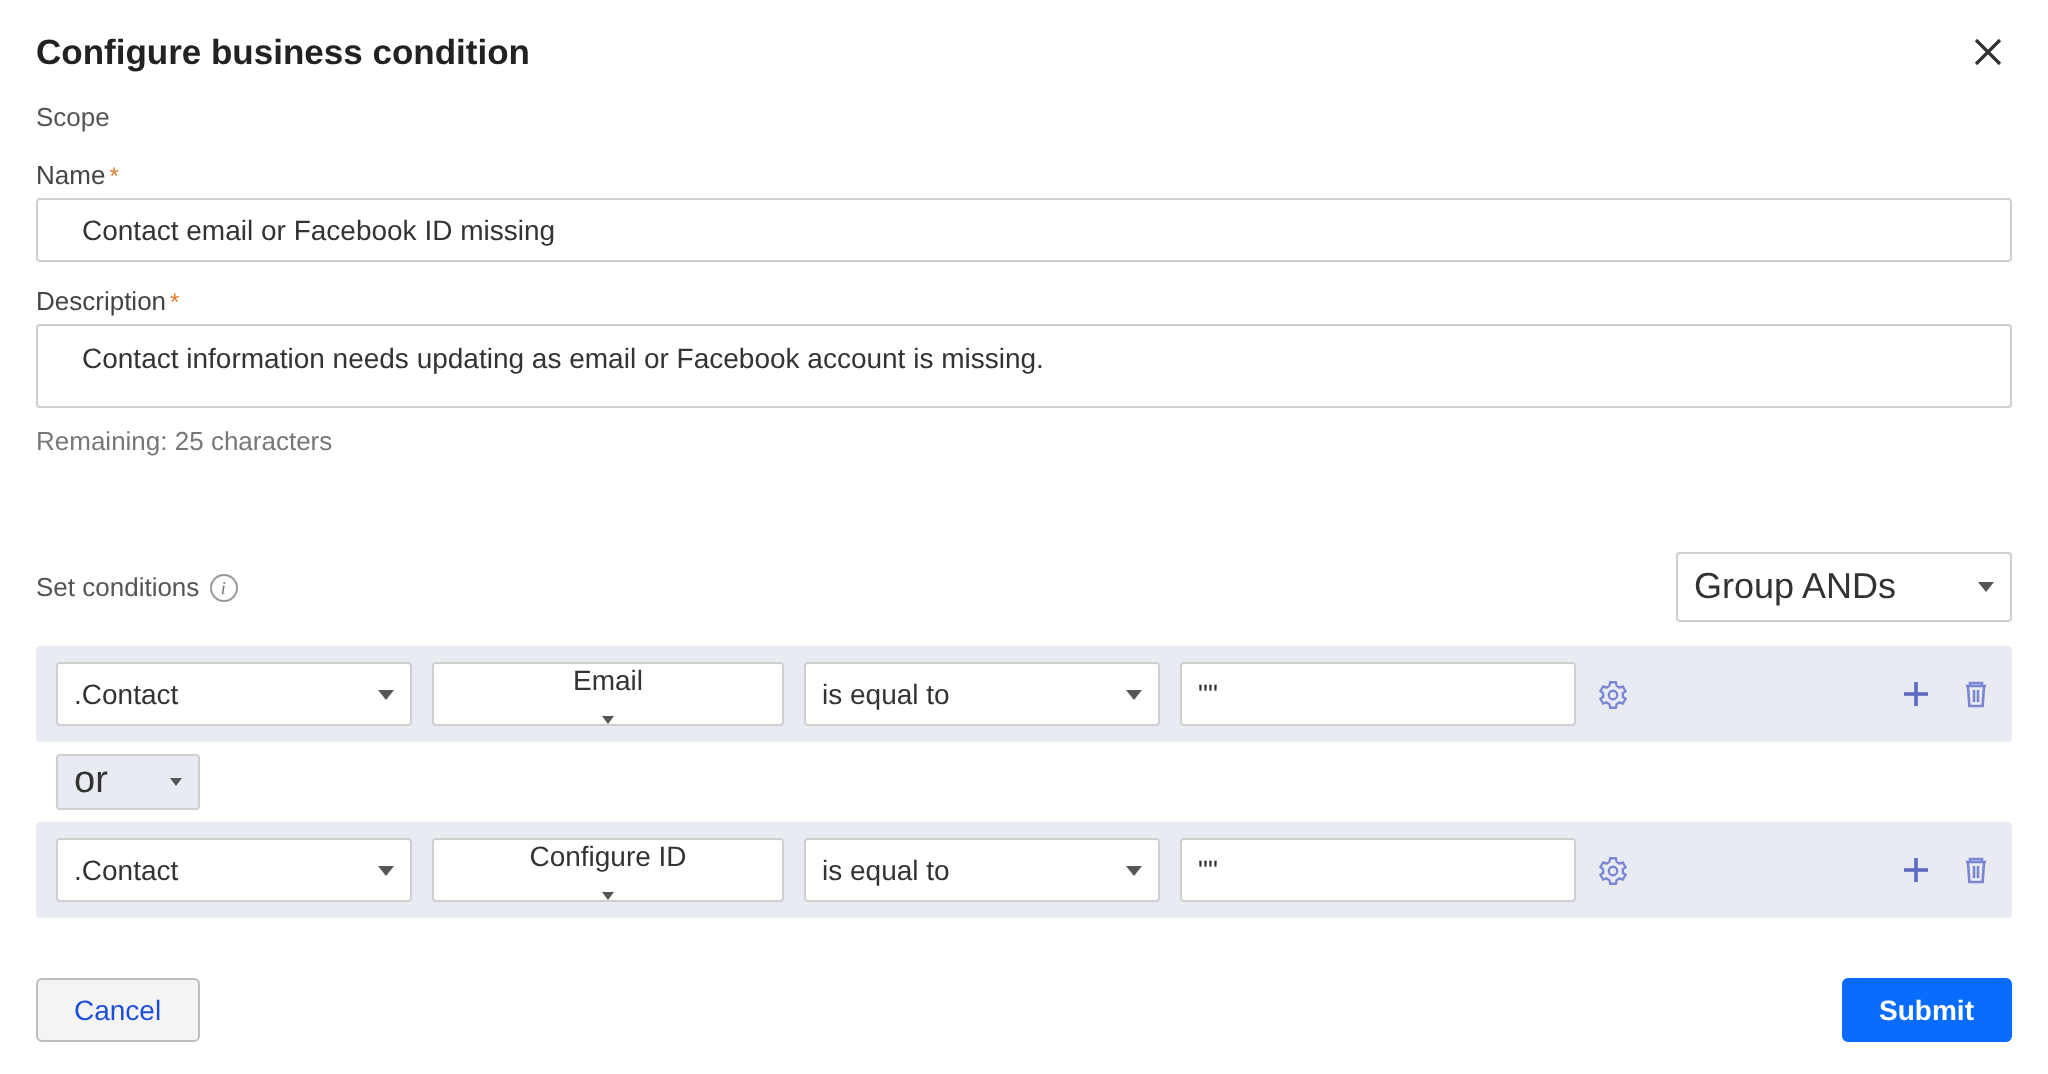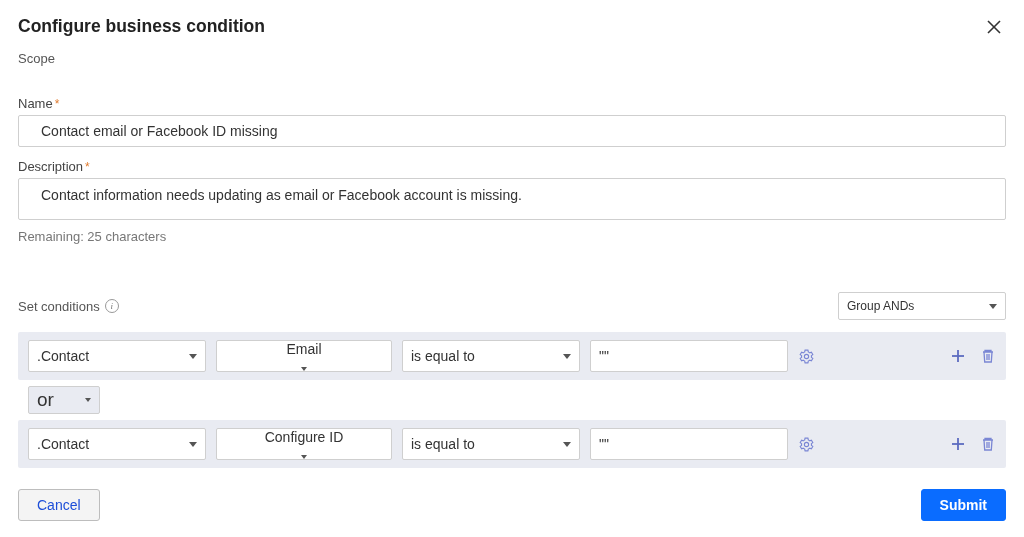--- a/index.html
+++ b/index.html
@@ -28,21 +28,21 @@
   .close-btn {
     font-size: 20px;
     color: #333;
     cursor: pointer;
     line-height: 1;
     padding: 2px 4px;
   }
   .scope-label {
     font-size: 13px;
     color: #555;
-    margin-bottom: 30px;
+    margin-bottom: 14px;
   }
   .field-label {
     font-size: 13px;
     color: #444;
     margin-bottom: 4px;
     margin-top: 8px;
   }
   .req-star { color: #e07b2f; font-size: 12px; margin-left: 2px; }
   .text-input, .textarea-input {
     width: 100%;
@@ -84,21 +84,21 @@
     font-size: 9px;
     color: #777;
     font-style: italic;
     font-family: Georgia, serif;
   }
   .group-select {
     border: 1px solid #cfcfcf;
     border-radius: 2px;
     padding: 6px 8px;
     width: 168px;
-    font-size: 12px;
+    font-size: 18px;
     color: #333;
     background: #fff;
     display: flex;
     justify-content: space-between;
     align-items: center;
     cursor: pointer;
   }
   .caret {
     width: 0; height: 0;
     border-left: 4px solid transparent;

